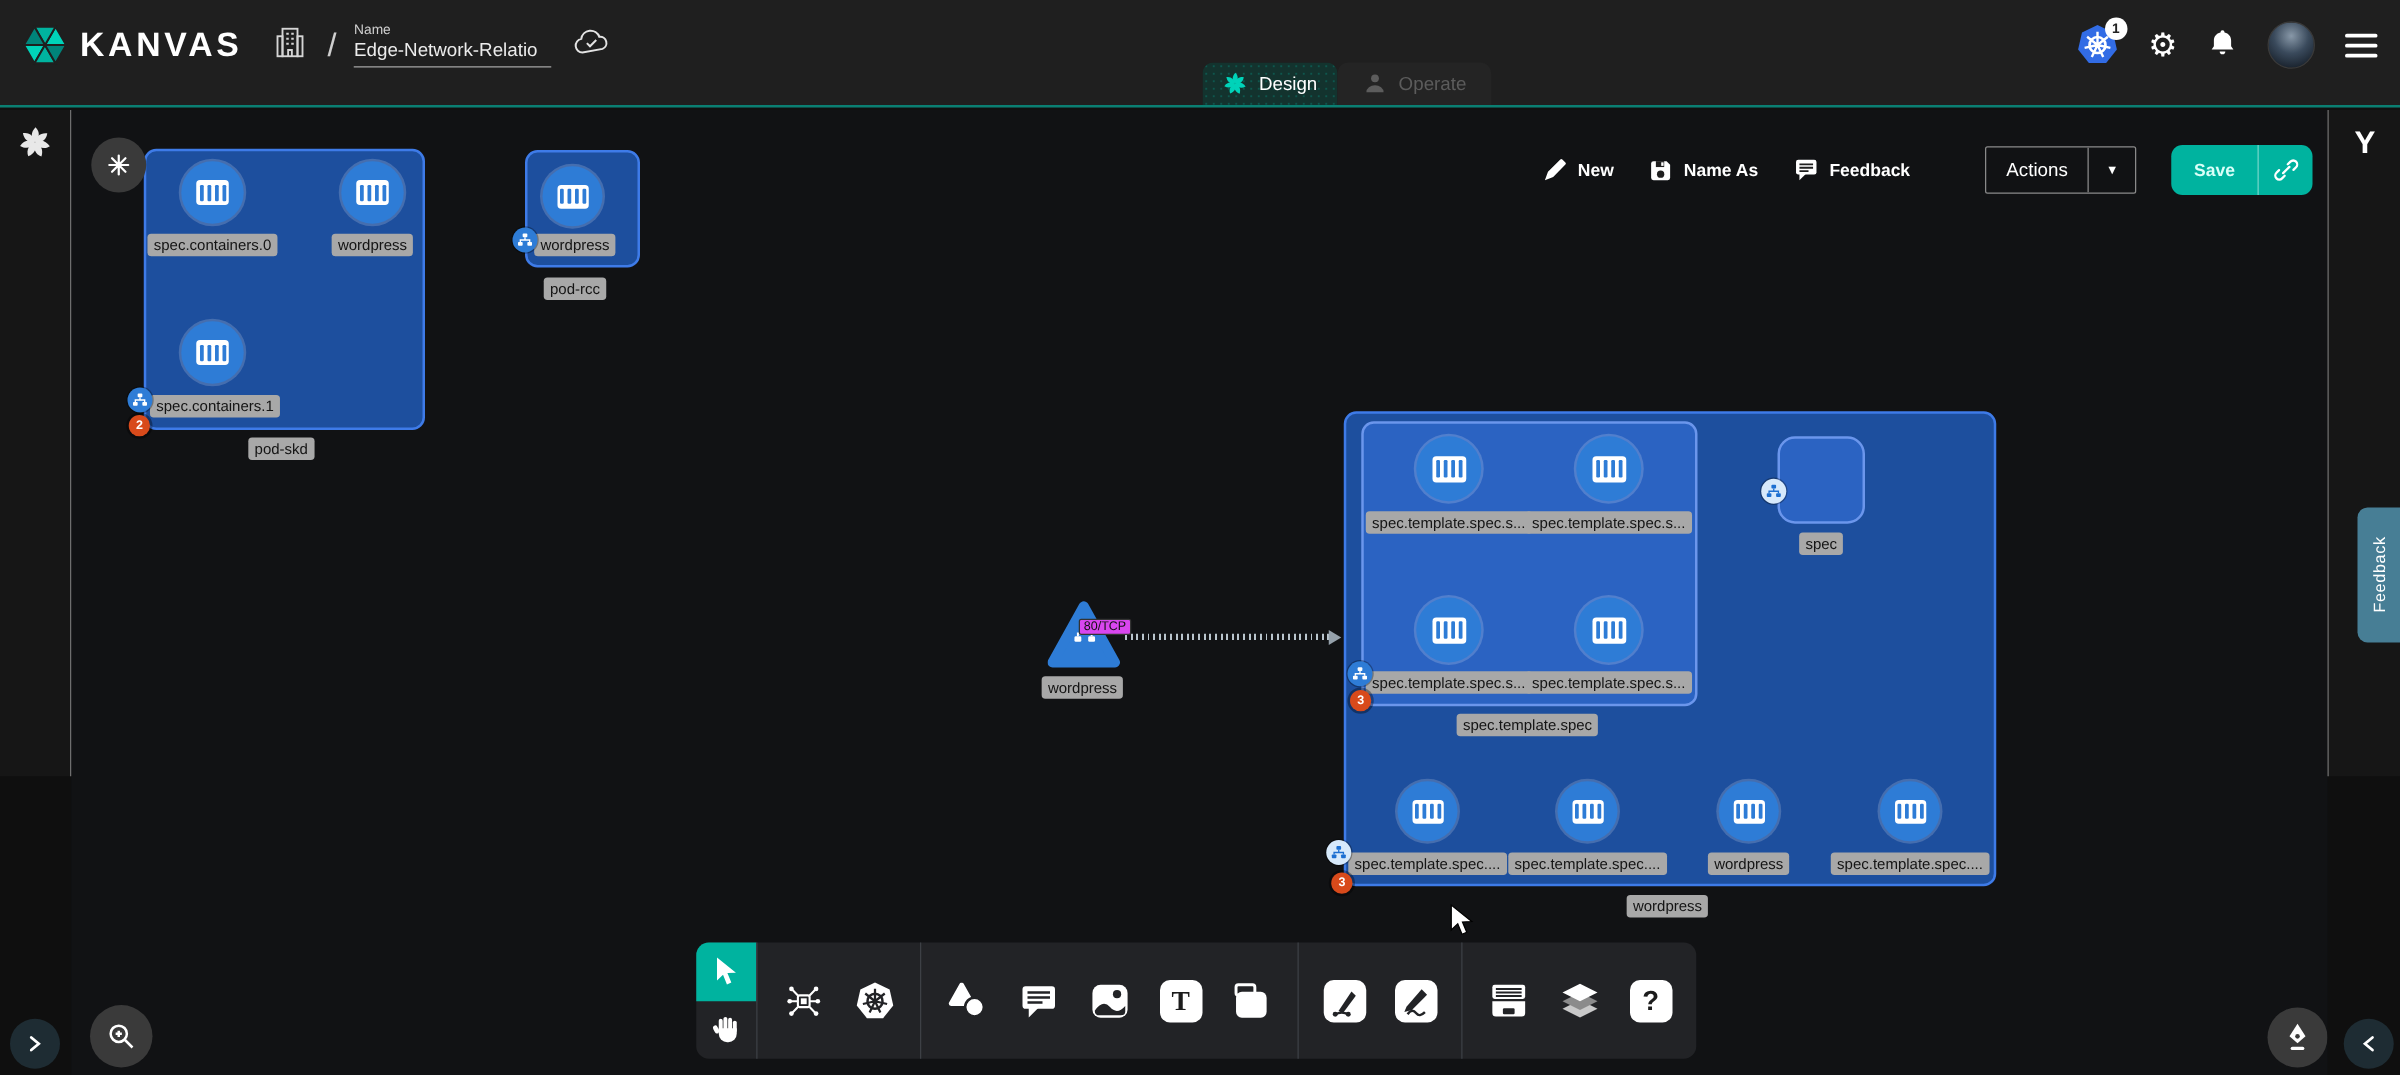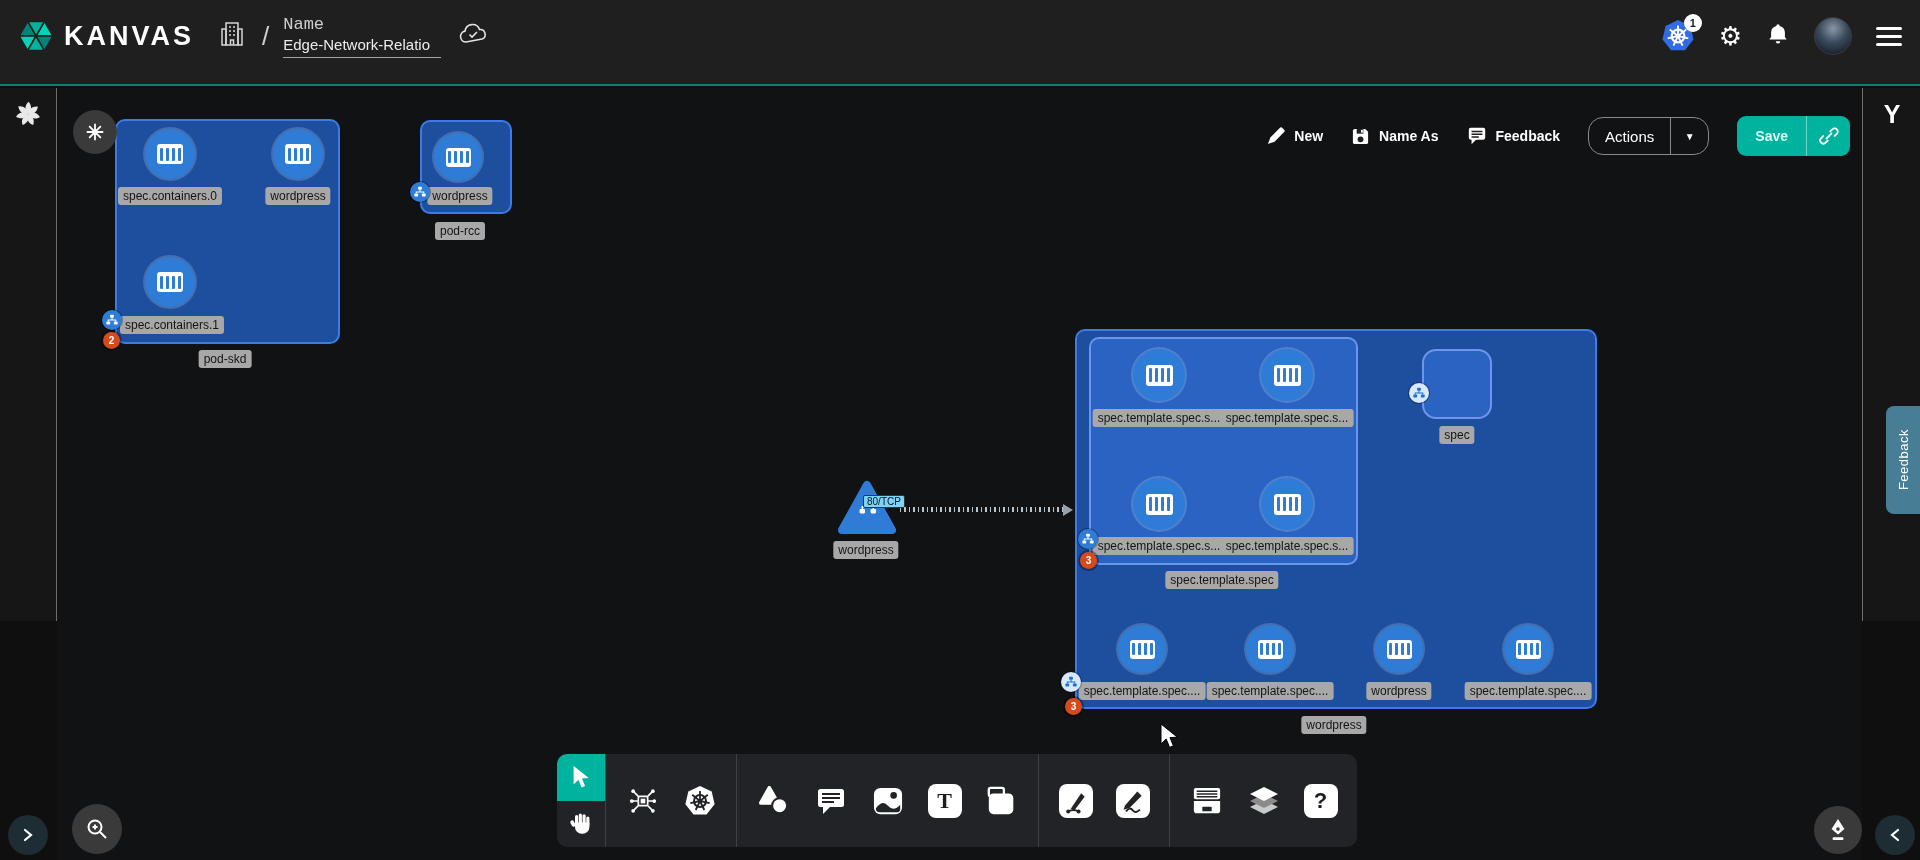--- a/index.html
+++ b/index.html
@@ -10,21 +10,21 @@
   
   .header { position:absolute; left:0; top:0; width:1920px; height:86px;
     background:#1f1f1f; border-bottom:2px solid rgba(0,179,159,.65); z-index:40; }
   .header-row { position:absolute; left:0; top:0; width:100%; height:72px;
     display:flex; align-items:center; padding:0 18px; }
   .logo-wrap { display:flex; align-items:center; gap:10px; }
   .logo-text { color:#fff; font-size:27px; font-weight:800; letter-spacing:3px; }
   .org-icon { margin-left:26px; color:#d5d5d5; }
   .slash { color:#cfcfcf; font-size:26px; font-weight:300; margin:0 14px 0 18px; }
   .name-block { display:flex; flex-direction:column; gap:2px; }
-  .name-label { color:#cfcfcf; font-size:17px;font-family:Liberation Mono, monospace; }
+  .name-label { color:#cfcfcf; font-size:11px; }
   .name-value { color:#ececec; font-size:15px; min-width:158px; padding-bottom:4px;
     border-bottom:1px solid #a5a5a5; }
   .cloud-icon { margin-left:18px; color:#e3e3e3; }
   .header-right { margin-left:auto; display:flex; align-items:center; gap:24px; }
   .k8s-wrap { position:relative; width:34px; height:34px; }
   .k8s-badge { position:absolute; top:-5px; right:-7px; width:18px; height:18px;
     border-radius:50%; background:#fff; color:#222; font-size:11px; font-weight:bold;
     display:flex; align-items:center; justify-content:center; }
   .gear { color:#fff; font-size:26px; line-height:1; }
   .burger { display:flex; flex-direction:column; gap:5px; }
@@ -59,21 +59,21 @@
   
   .canvas { position:absolute; left:57px; top:88px; width:1805px; height:772px;
     background:#111214; overflow:hidden; }
 
   
   .action-bar { position:absolute; right:12px; top:28px; display:flex; align-items:center;
     gap:28px; z-index:20; }
   .ab-btn { display:flex; align-items:center; gap:9px; color:#fff; font-size:14px;
     font-weight:600; cursor:pointer; }
   .actions-btn { display:flex; align-items:center; border:1px solid #8a8a8a;
-    border-radius:15px; height:38px; color:#fff; font-size:15px; overflow:hidden; }
+    border-radius:2px; height:38px; color:#fff; font-size:15px; overflow:hidden;margin-left:32px; }
   .actions-btn .main { padding:0 16px; }
   .actions-btn .arrow { border-left:1px solid #8a8a8a; width:38px; height:100%;
     display:flex; align-items:center; justify-content:center; font-size:10px; }
   .share-btn { display:flex; align-items:center; background:#00b39f; border-radius:9px;
     height:40px; overflow:hidden; }
   .share-btn .main { padding:0 18px; color:#d9fff8; font-size:14px; font-weight:700; }
   .share-btn .link { border-left:1px solid rgba(255,255,255,.45); width:44px; height:100%;
     display:flex; align-items:center; justify-content:center; color:#fff; }
 
   
@@ -92,21 +92,21 @@
     justify-content:center; box-shadow:0 0 0 2px rgba(0,0,0,.35); z-index:6; }
   .badge-hub { position:absolute; width:20px; height:20px; border-radius:50%; background:#2e7cd6;
     display:flex; align-items:center; justify-content:center; color:#fff; z-index:6;
     box-shadow:0 0 0 1px rgba(0,0,0,.3); }
   .badge-hub.light { background:#d7e9fb; color:#1d6fd1; }
 
   .edge-line { position:absolute; height:5px;
     background:repeating-linear-gradient(90deg,#b9c4cc 0 1.5px, transparent 1.5px 4.5px); }
   .edge-arrow { position:absolute; width:0; height:0; border-left:10px solid #95a1ab;
     border-top:6px solid transparent; border-bottom:6px solid transparent; }
-  .edge-chip { position:absolute; background:#7dd3fc; color:#111; border:1px solid #333;
+  .edge-chip { position:absolute; background:#d946ef; color:#111; border:1px solid #333;
     font-size:10px; padding:0 3px; border-radius:2px; z-index:5; }
 
   .round-btn { position:absolute; border-radius:50%; background:#3a3a3a; color:#fff;
     display:flex; align-items:center; justify-content:center; }
 
   
   .toolbar { position:absolute; left:500px; top:666px; height:93px; background:#222326;
     border-radius:10px; display:flex; align-items:stretch; z-index:20; }
   .tool-col { width:48px; display:flex; flex-direction:column; }
   .tool-col .cell { flex:1; display:flex; align-items:center; justify-content:center; color:#fff; }
@@ -213,20 +213,35 @@
         </span>
         <div class="avatar"></div>
         <div class="burger">
             <span></span>
             <span></span>
             <span></span>
           </div>
       </div>
     </div>
 
+    <div class="tabs">
+      <div class="tab design">
+        <svg width="20" height="20" viewBox="0 0 32 32" color="#00d3b9">
+            <use href="#pinwheel"></use>
+          </svg>
+        <span>Design</span>
+      </div>
+      <div class="tab operate">
+        <svg width="20" height="20" viewBox="0 0 32 32" fill="#5c5c5c">
+          <circle cx="16" cy="9" r="5"></circle>
+            <path d="M5 27 a11 9 0 0 1 22 0 z"></path>
+        </svg>
+        <span>Operate</span>
+      </div>
+    </div>
   </div>
 
   <div class="strip left">
     <svg width="28" height="28" viewBox="0 0 32 32" color="#e8e8e8" style="position:absolute;left:14px;top:12px">
         <use href="#pinwheel"></use>
       </svg>
     <div class="circle-btn" style="left:8px;top:727px">
       <svg width="14" height="14" viewBox="0 0 14 14" fill="none" stroke="#fff" stroke-width="2.2" stroke-linecap="round">
           <path d="M4 2 l6 5 -6 5"></path>
         </svg>

